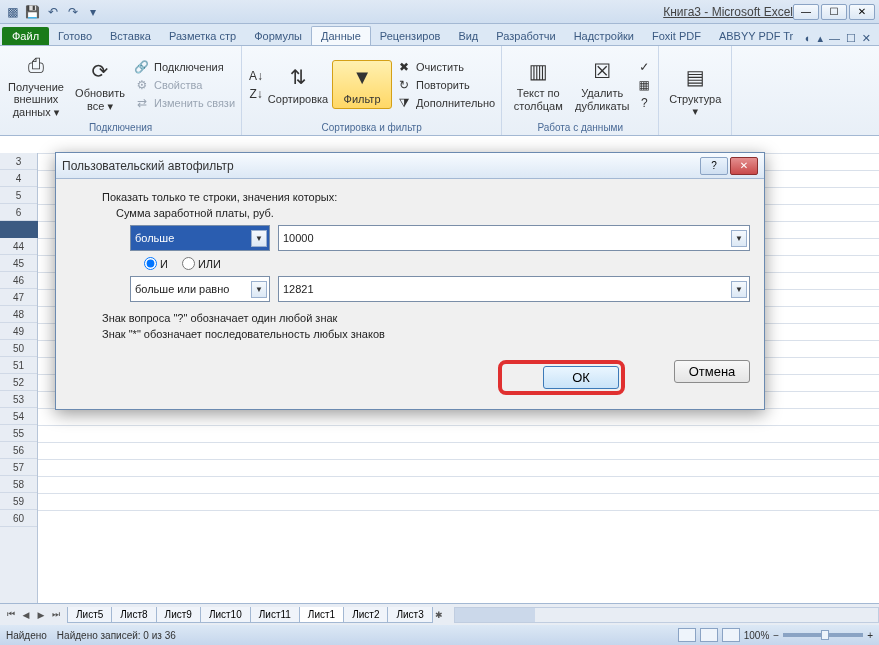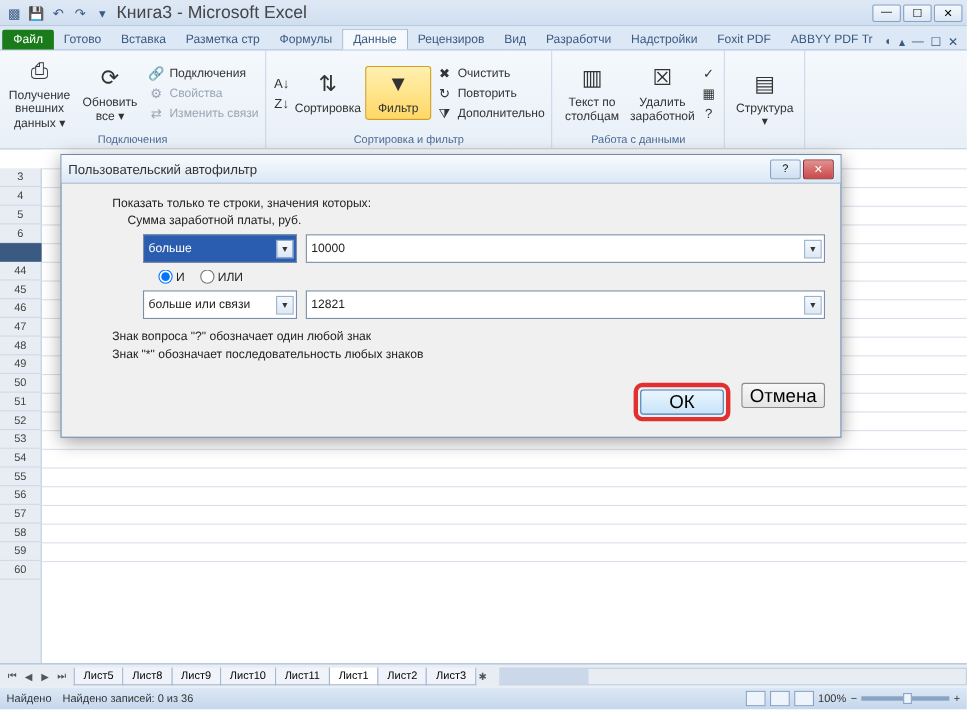--- a/index.html
+++ b/index.html
@@ -2,21 +2,21 @@
 <html><head>
 <meta charset="utf-8">
 <style>
 * { box-sizing: border-box; margin: 0; padding: 0; font-family: "Segoe UI", Tahoma, sans-serif; }
 body { width: 879px; height: 645px; background: #fff; font-size: 11px; overflow: hidden; position: relative; }
 
 
 .titlebar { height: 24px; background: linear-gradient(#dfe9f5, #cfdef0); display: flex; align-items: center; border-bottom: 1px solid #a3b8d3; }
 .qat { display: flex; gap: 2px; padding: 0 4px; align-items: center; }
 .qat-btn { width: 18px; height: 18px; display: flex; align-items: center; justify-content: center; color: #3b5a82; font-size: 12px; }
-.app-title { flex: 1; text-align: left; font-size: 16px; color: #444; }
+.app-title { flex: 1; text-align: right; font-size: 12px; color: #444; text-decoration: underline; }
 .win-controls { display: flex; gap: 2px; padding-right: 4px; }
 .win-btn { width: 26px; height: 16px; border: 1px solid #8aa3c4; background: linear-gradient(#f5f9fd,#dce8f5); border-radius: 2px; display: flex; align-items: center; justify-content: center; font-size: 10px; }
 
 
 .ribbon-tabs { height: 22px; background: #dce8f5; display: flex; align-items: flex-end; border-bottom: 1px solid #a3b8d3; padding-left: 2px; }
 .file-tab { background: #1a7b1a; color: #fff; padding: 3px 10px; border-radius: 2px 2px 0 0; font-size: 11px; }
 .rtab { padding: 3px 9px; color: #3b5a82; font-size: 11px; cursor: pointer; }
 .rtab.active { background: #f5f9fd; border: 1px solid #a3b8d3; border-bottom: none; border-radius: 2px 2px 0 0; }
 .help-icons { margin-left: auto; display: flex; gap: 6px; padding-right: 8px; color: #3b5a82; }
 
@@ -53,38 +53,38 @@
 .hscroll-thumb { position: absolute; left: 0; width: 80px; height: 100%; background: #cbd8ea; }
 
 
 .statusbar { position: absolute; bottom: 0; left: 0; right: 0; height: 20px; background: linear-gradient(#dce8f5,#c5d6ec); display: flex; align-items: center; font-size: 10px; color: #333; padding: 0 6px; gap: 10px; }
 .zoom { margin-left: auto; display: flex; align-items: center; gap: 4px; }
 .view-btn { width: 18px; height: 14px; border: 1px solid #8aa3c4; background: #eef4fb; }
 .slider { width: 80px; height: 4px; background: #8aa3c4; position: relative; }
 .slider-thumb { position: absolute; left: 38px; top: -3px; width: 8px; height: 10px; background: #eef4fb; border: 1px solid #8aa3c4; }
 
 
-.dialog { position: absolute; left: 55px; top: 140px; width: 710px; background: #f0f0f0; border: 1px solid #6b8ab0; box-shadow: 0 4px 16px rgba(0,0,0,0.4); }
+.dialog { position: absolute; left: 55px; top: 152px; width: 710px; background: #f0f0f0; border: 1px solid #6b8ab0; box-shadow: 0 4px 16px rgba(0,0,0,0.4); }
 .dlg-titlebar { height: 26px; background: linear-gradient(#f7fbff,#dce8f5); display: flex; align-items: center; padding: 0 6px; border-bottom: 1px solid #a3b8d3; }
 .dlg-title { flex: 1; font-size: 12px; color: #333; }
 .dlg-ctrl { display: flex; gap: 2px; }
 .dlg-btn { width: 28px; height: 18px; border-radius: 2px; display: flex; align-items: center; justify-content: center; font-size: 10px; }
 .dlg-help { background: linear-gradient(#eaf3fc,#cfdff1); border: 1px solid #8aa3c4; }
 .dlg-close { background: linear-gradient(#e48f8f,#c94a4a); border: 1px solid #8b2f2f; color: #fff; }
 .dlg-body { padding: 12px 14px; font-size: 11px; color: #222; margin-left: 32px; }
 .dlg-row { display: flex; align-items: center; gap: 8px; margin: 6px 0; }
 .combo { height: 26px; border: 1px solid #7a8ea8; background: #fff; display: flex; align-items: center; padding: 0 2px 0 4px; font-size: 11px; }
 .combo.sel { background: #2a5db0; color: #fff; }
 .combo .dd { margin-left: auto; width: 16px; height: 17px; background: linear-gradient(#f5f9fd,#dce8f5); border: 1px solid #9ab0ce; display: flex; align-items: center; justify-content: center; font-size: 8px; color: #333; }
 .combo.sel .dd { color: #333; }
 .radio { display: flex; align-items: center; gap: 3px; }
 .radio input { margin: 0; }
 .helptext { margin: 10px 0 4px 0; font-size: 11px; }
 .dlg-buttons { display: flex; justify-content: flex-end; gap: 10px; padding: 8px 14px 14px; }
-.push { width: 76px; height: 23px; background: linear-gradient(#f8f8f8,#e4e4e4); border: 1px solid #8b8b8b; border-radius: 3px; font-size: 17px; }
+.push { width: 76px; height: 23px; background: linear-gradient(#f8f8f8,#e4e4e4); border: 1px solid #8b8b8b; border-radius: 3px; font-size: 13px; margin-left: 39px; }
 .ok-highlight { border: 4px solid #e03030; border-radius: 8px; padding: 2px; display: inline-flex; }
 .ok-highlight .push { background: linear-gradient(#eaf6ff,#c9e3f8); border: 1px solid #3d7ab8; }
 
 .disabled { color: #9aa5b3; }
 </style>
 </head>
 <body>
 
 <div class="titlebar">
   <div class="qat">
@@ -190,21 +190,21 @@
   </div>
 
   <div class="rgroup">
     <div class="rgroup-body">
       <div class="bigbtn">
           <div class="ic">▥</div>
           <span>Текст по столбцам</span>
         </div>
       <div class="bigbtn">
           <div class="ic">☒</div>
-          <span>Удалить заработной</span>
+          <span>Удалить дубликаты</span>
         </div>
       <div class="smallbtns">
         <div class="smallbtn">
             <div class="ic">✓</div>
           </div>
         <div class="smallbtn">
             <div class="ic">▦</div>
           </div>
         <div class="smallbtn">
             <div class="ic">?</div>
@@ -349,21 +349,21 @@
           <span>И</span>
         </label>
       <label class="radio">
           <input type="radio" style="">
           <span>ИЛИ</span>
         </label>
     </div>
 
     <div class="dlg-row" style="padding-left:28px;">
       <div class="combo" style="width:140px;">
-        <span>больше или связи</span>
+        <span>больше или равно</span>
         <div class="dd">▼</div>
       </div>
       <div class="combo" style="flex:1;">
         <span>12821</span>
         <div class="dd">▼</div>
       </div>
     </div>
 
     <div class="helptext">Знак вопроса "?" обозначает один любой знак</div>
     <div>Знак "*" обозначает последовательность любых знаков</div>

